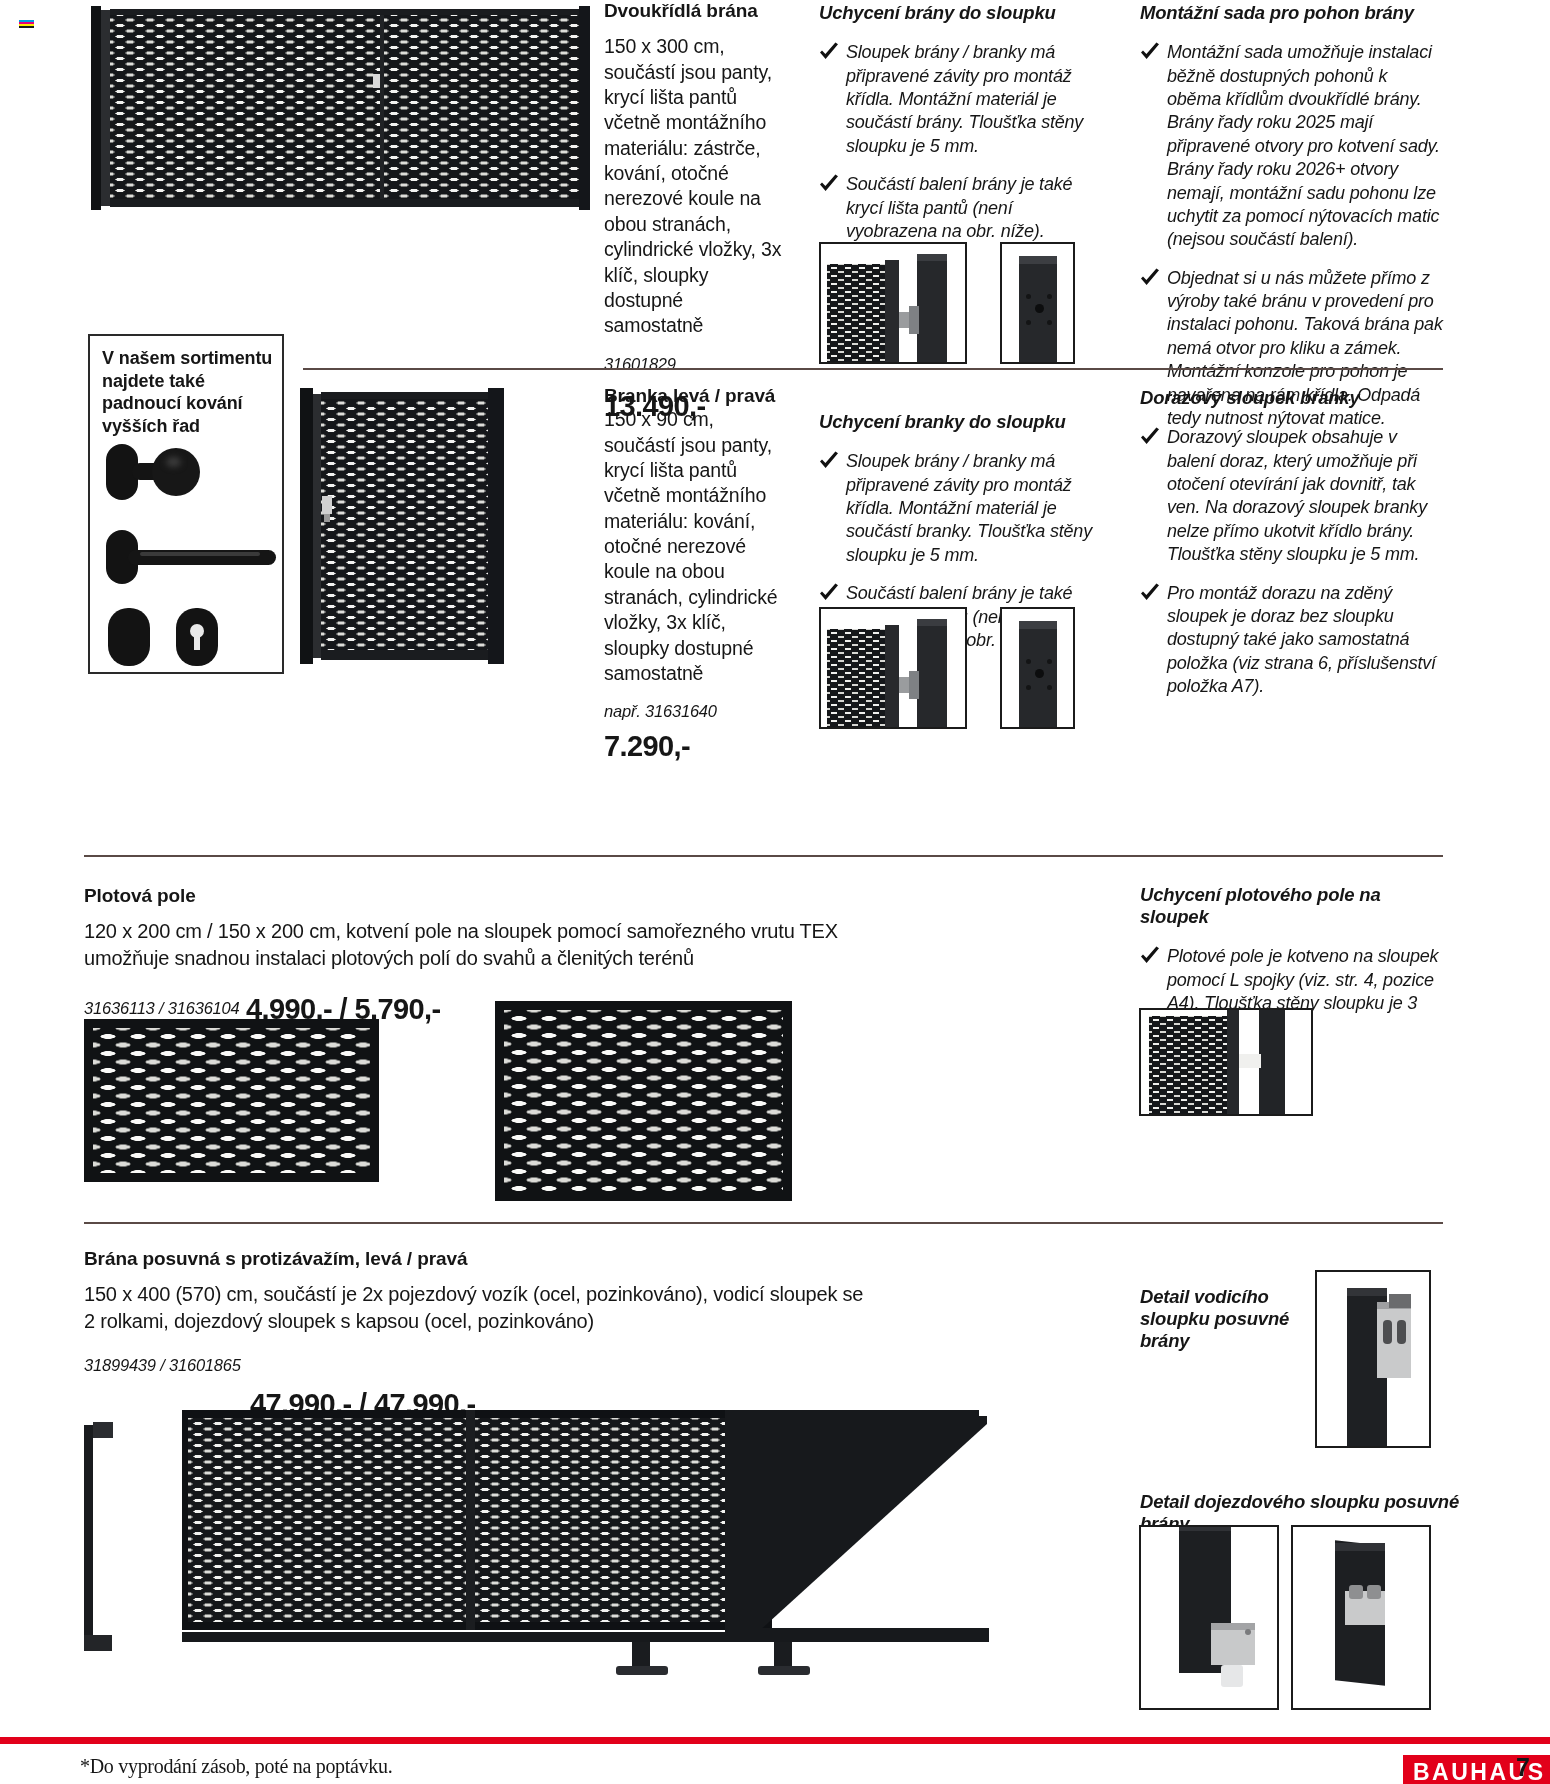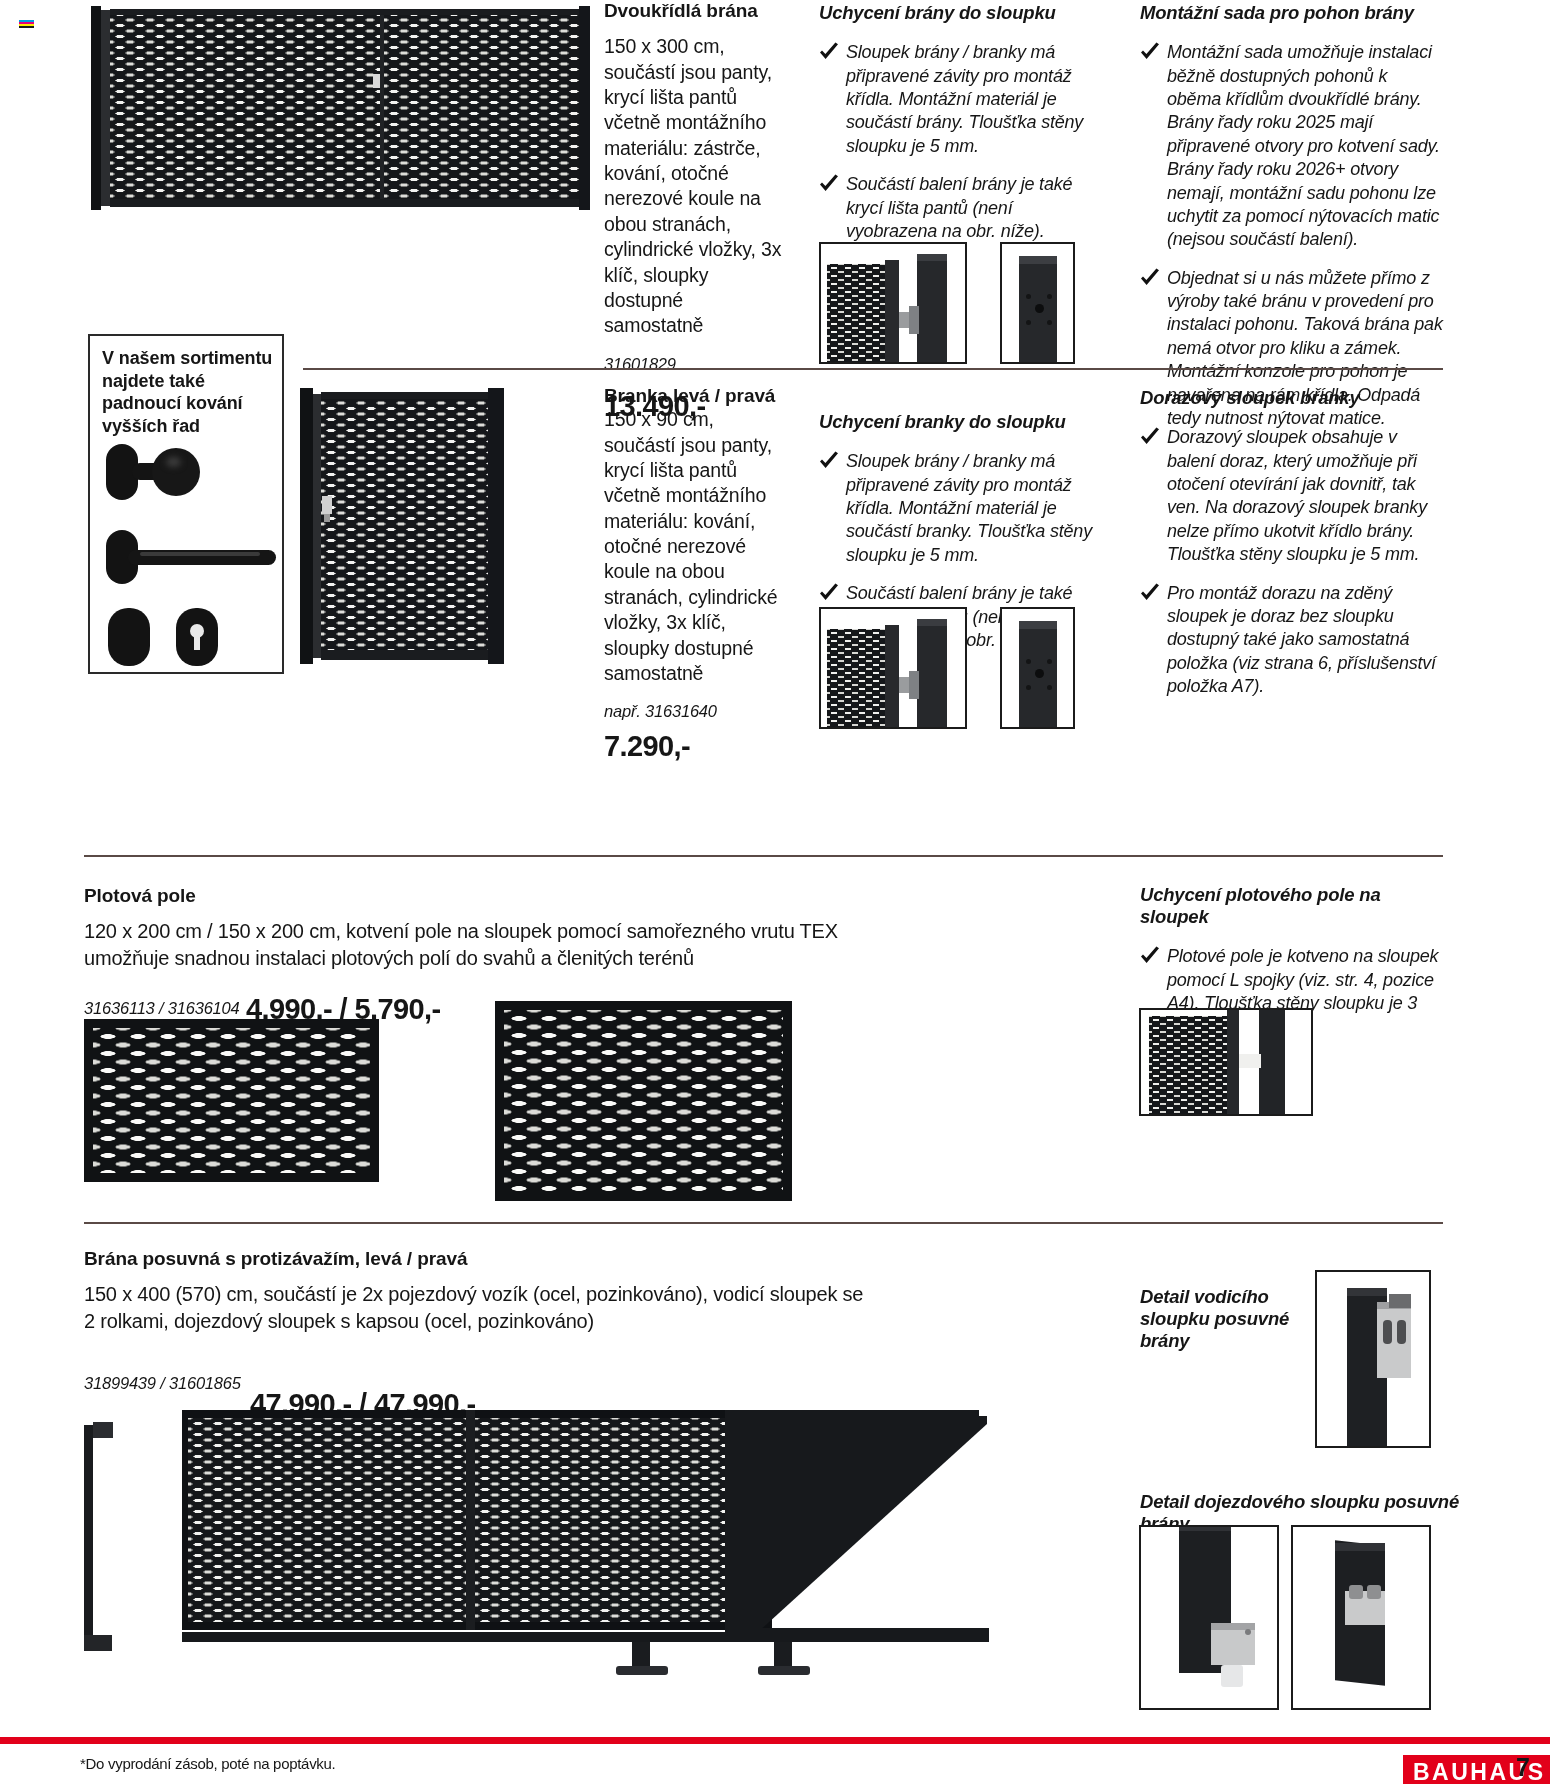--- a/index.html
+++ b/index.html
@@ -55,21 +55,21 @@
     background-position:0 0,15px 8.5px;
   }
 
   
   .photo-frame{border:2px solid #1b1b1b;background:#fff;box-sizing:border-box;}
   .hr-rule{position:absolute;background:#5a4a46;height:2px;}
   .box-outline{position:absolute;border:2px solid #2a2a2a;box-sizing:border-box;background:#fff;}
 
   
   .footer-rule{position:absolute;left:0;right:0;height:7px;background:#e2001a;}
-  .footnote{position:absolute;font-size:15px;letter-spacing:-0.3px;}
+  .footnote{position:absolute;font-size:20px;letter-spacing:-0.3px;font-family:Liberation Serif, serif;}
   .bauhaus-logo{
     position:absolute;background:#e2001a;color:#fff;font-weight:700;
     font-size:23px;letter-spacing:2.5px;padding:4px 8px 4px 10px;
     font-family:"Liberation Sans",sans-serif;
   }
   .pageno{position:absolute;font-weight:700;font-size:25px;}
 </style>
 </head>
 <body>
 
@@ -311,21 +311,21 @@
     <div style="position:absolute;left:118px;top:0;width:26px;height:108px;background:#222427;"></div>
     <div style="position:absolute;left:98px;top:44px;width:22px;height:14px;background:#f0f0ee;"></div>
   </div>
 
   <div class="hr-rule" style="left:84px;top:1222px;width:1359px;"></div>
 
   <div style="position:absolute;left:84px;top:1248px;width:800px;">
     <div class="h-bold">Brána posuvná s protizávažím, levá / pravá</div>
     <div style="margin-top:11px;font-size:20px;line-height:1.32;letter-spacing:-0.2px;width:790px;">150 x 400 (570) cm, součástí je 2x pojezdový vozík (ocel, pozinkováno), vodicí sloupek se 2 rolkami, dojezdový sloupek s kapsou (ocel, pozinkováno)</div>
     <div style="position:relative;margin-top:22px;height:40px;">
-      <div class="code" style="position:absolute;left:0;top:18px;">31899439 / 31601865</div>
+      <div class="code" style="position:absolute;left:0;top:0;">31899439 / 31601865</div>
       <div class="price" style="position:absolute;left:166px;top:0;margin-top:32px;">47.990,- / 47.990,-</div>
     </div>
   </div>
 
   <div style="position:absolute;left:84px;top:1410px;width:1010px;height:300px;">
 
     <div style="position:absolute;left:0px;top:15px;width:9px;height:215px;background:#191b1e;"></div>
     <div style="position:absolute;left:9px;top:12px;width:20px;height:16px;background:#2a2c30;"></div>
     <div style="position:absolute;left:0px;top:225px;width:28px;height:16px;background:#232528;"></div>
 

